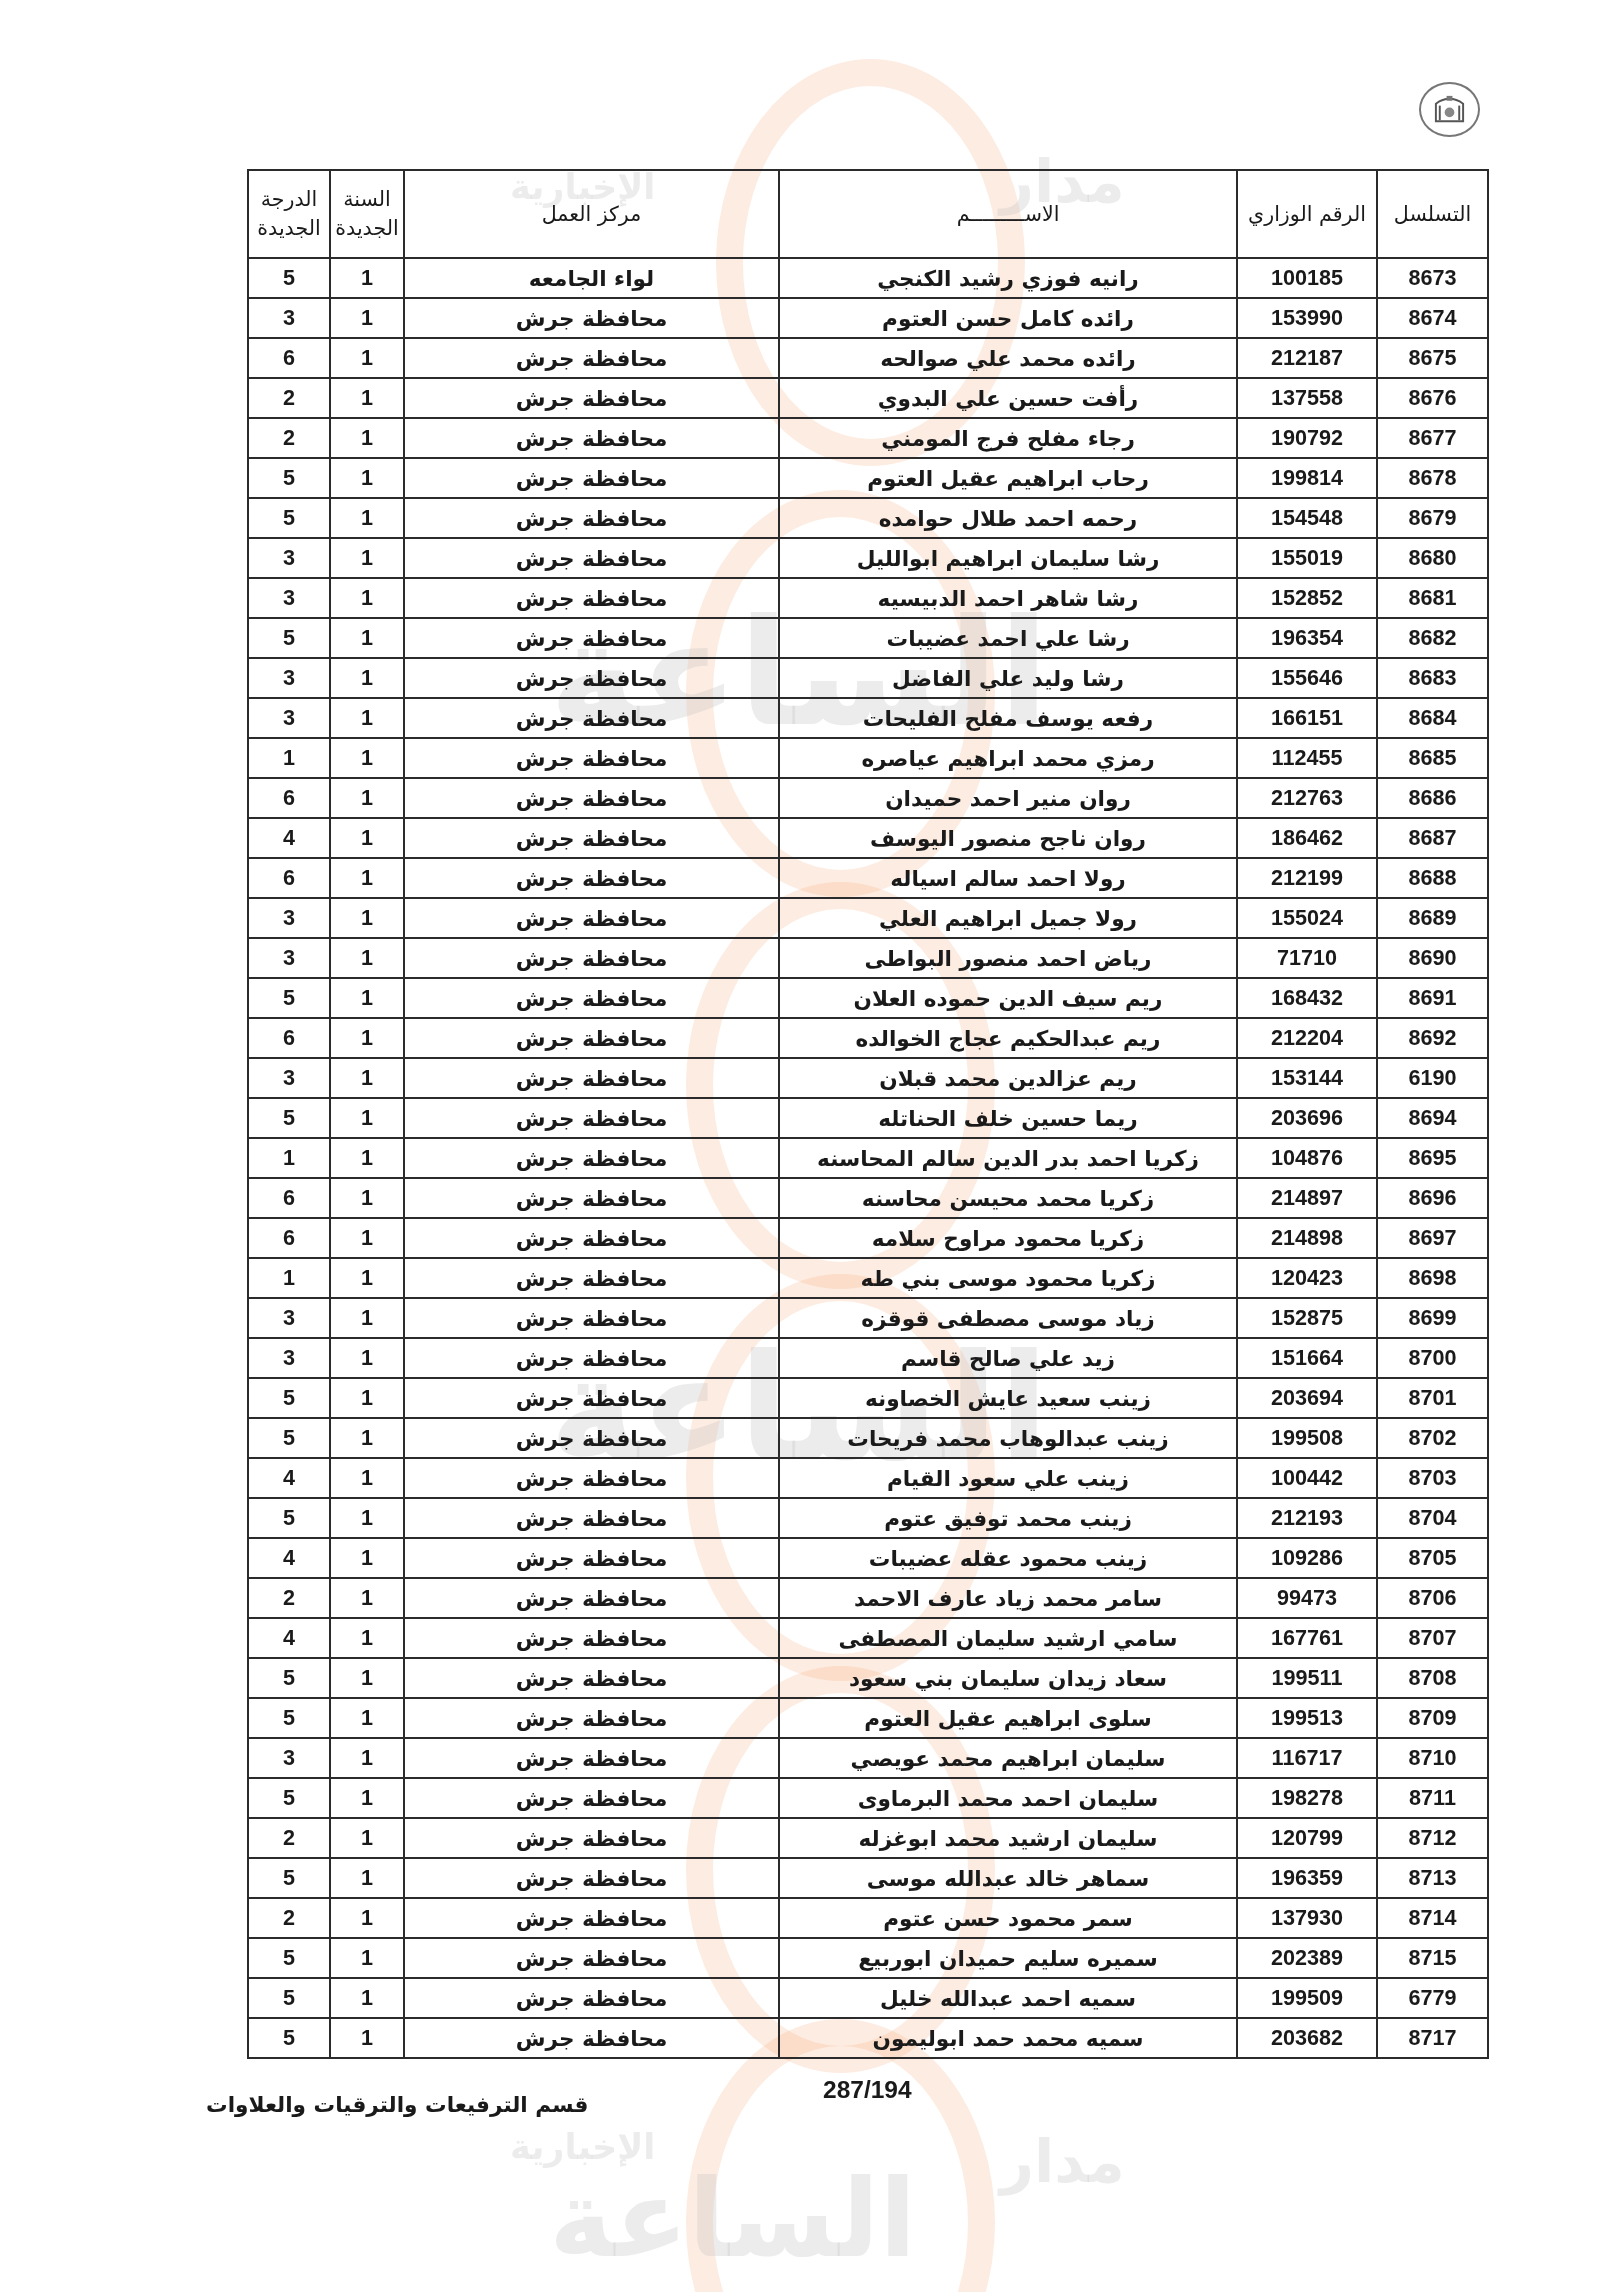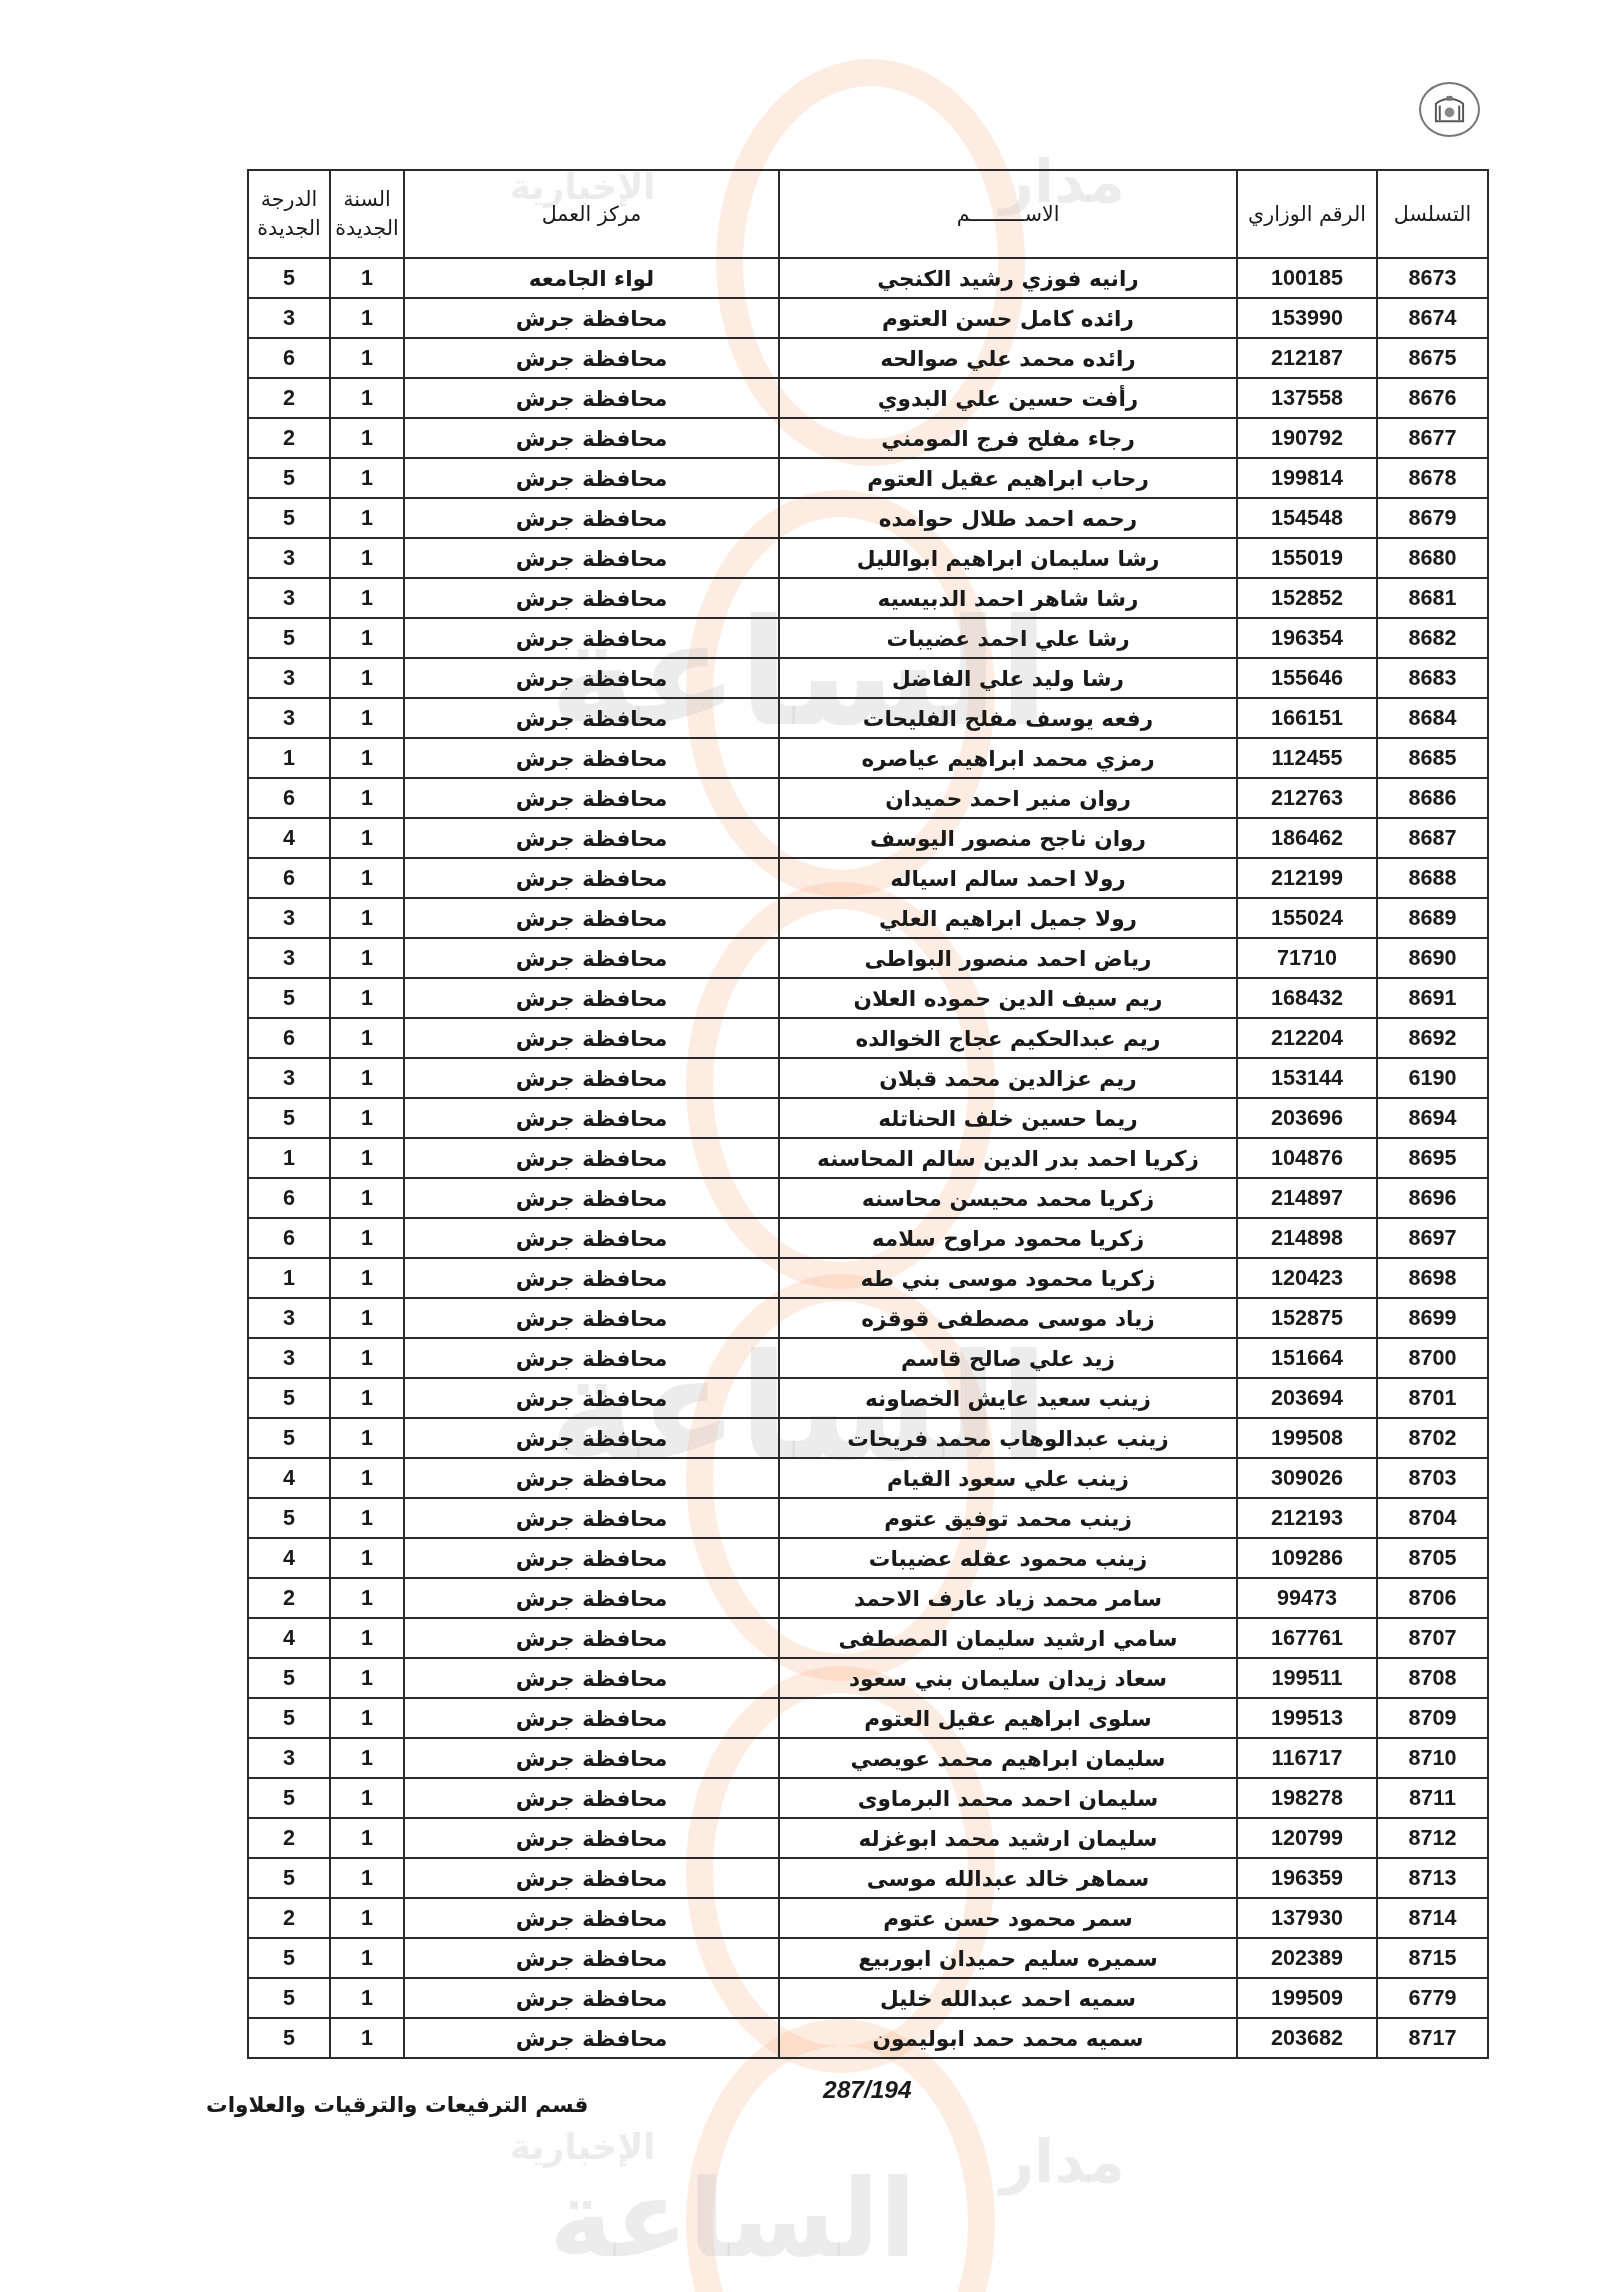--- a/index.html
+++ b/index.html
@@ -80,21 +80,20 @@
   .footer-dept {
     position: absolute; left: 206px; top: 2080px;
     font-size: 21.6px; font-weight: bold; direction: rtl;
     font-family: "DejaVu Sans", sans-serif;
     margin-top: 12px;
   }
   .footer-page {
     position: absolute; left: 823px; top: 2076px;
     font-size: 24.5px; font-weight: bold;
     font-family: "Liberation Sans", sans-serif;
-    font-style: italic;
   }
 </style>
 </head>
 <body>
 
 <div class="watermark" style="left:716px; top:59px;"></div>
 <div class="watermark" style="left:686px; top:490px;"></div>
 <div class="watermark" style="left:686px; top:882px;"></div>
 <div class="watermark" style="left:686px; top:1274px;"></div>
 <div class="watermark" style="left:686px; top:1666px;"></div>
@@ -380,21 +379,21 @@
       <tr>
         <td class="num">8702</td>
         <td class="num">199508</td>
         <td class="txt">زينب عبدالوهاب محمد فريحات</td>
         <td class="txt">محافظة جرش</td>
         <td class="num">1</td>
         <td class="num">5</td>
       </tr>
       <tr>
         <td class="num">8703</td>
-        <td class="num">309026</td>
+        <td class="num">100442</td>
         <td class="txt">زينب علي سعود القيام</td>
         <td class="txt">محافظة جرش</td>
         <td class="num">1</td>
         <td class="num">4</td>
       </tr>
       <tr>
         <td class="num">8704</td>
         <td class="num">212193</td>
         <td class="txt">زينب محمد توفيق عتوم</td>
         <td class="txt">محافظة جرش</td>

